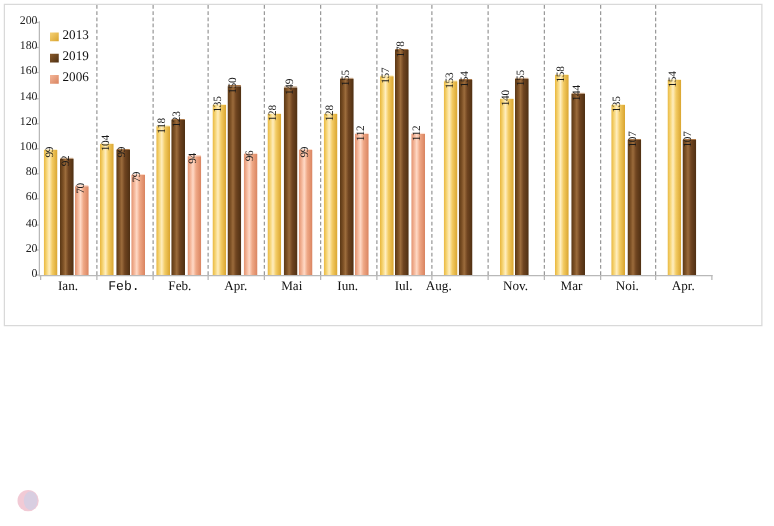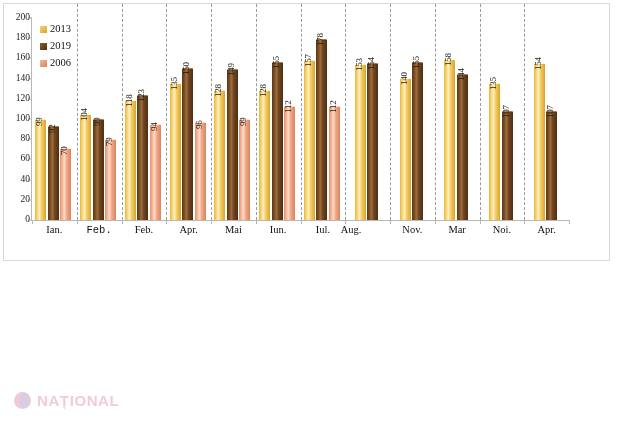--- a/index.html
+++ b/index.html
@@ -350,14 +350,13 @@
     </div>
   </div>
 
 </div>
 
 <div id="watermark">
   <span id="wm-mark">
     <span class="c1"></span>
       <span class="c2"></span>
   </span>
-  <span id="wm-text">NAȚIONAL</span>
 </div>
 
 </body></html>

